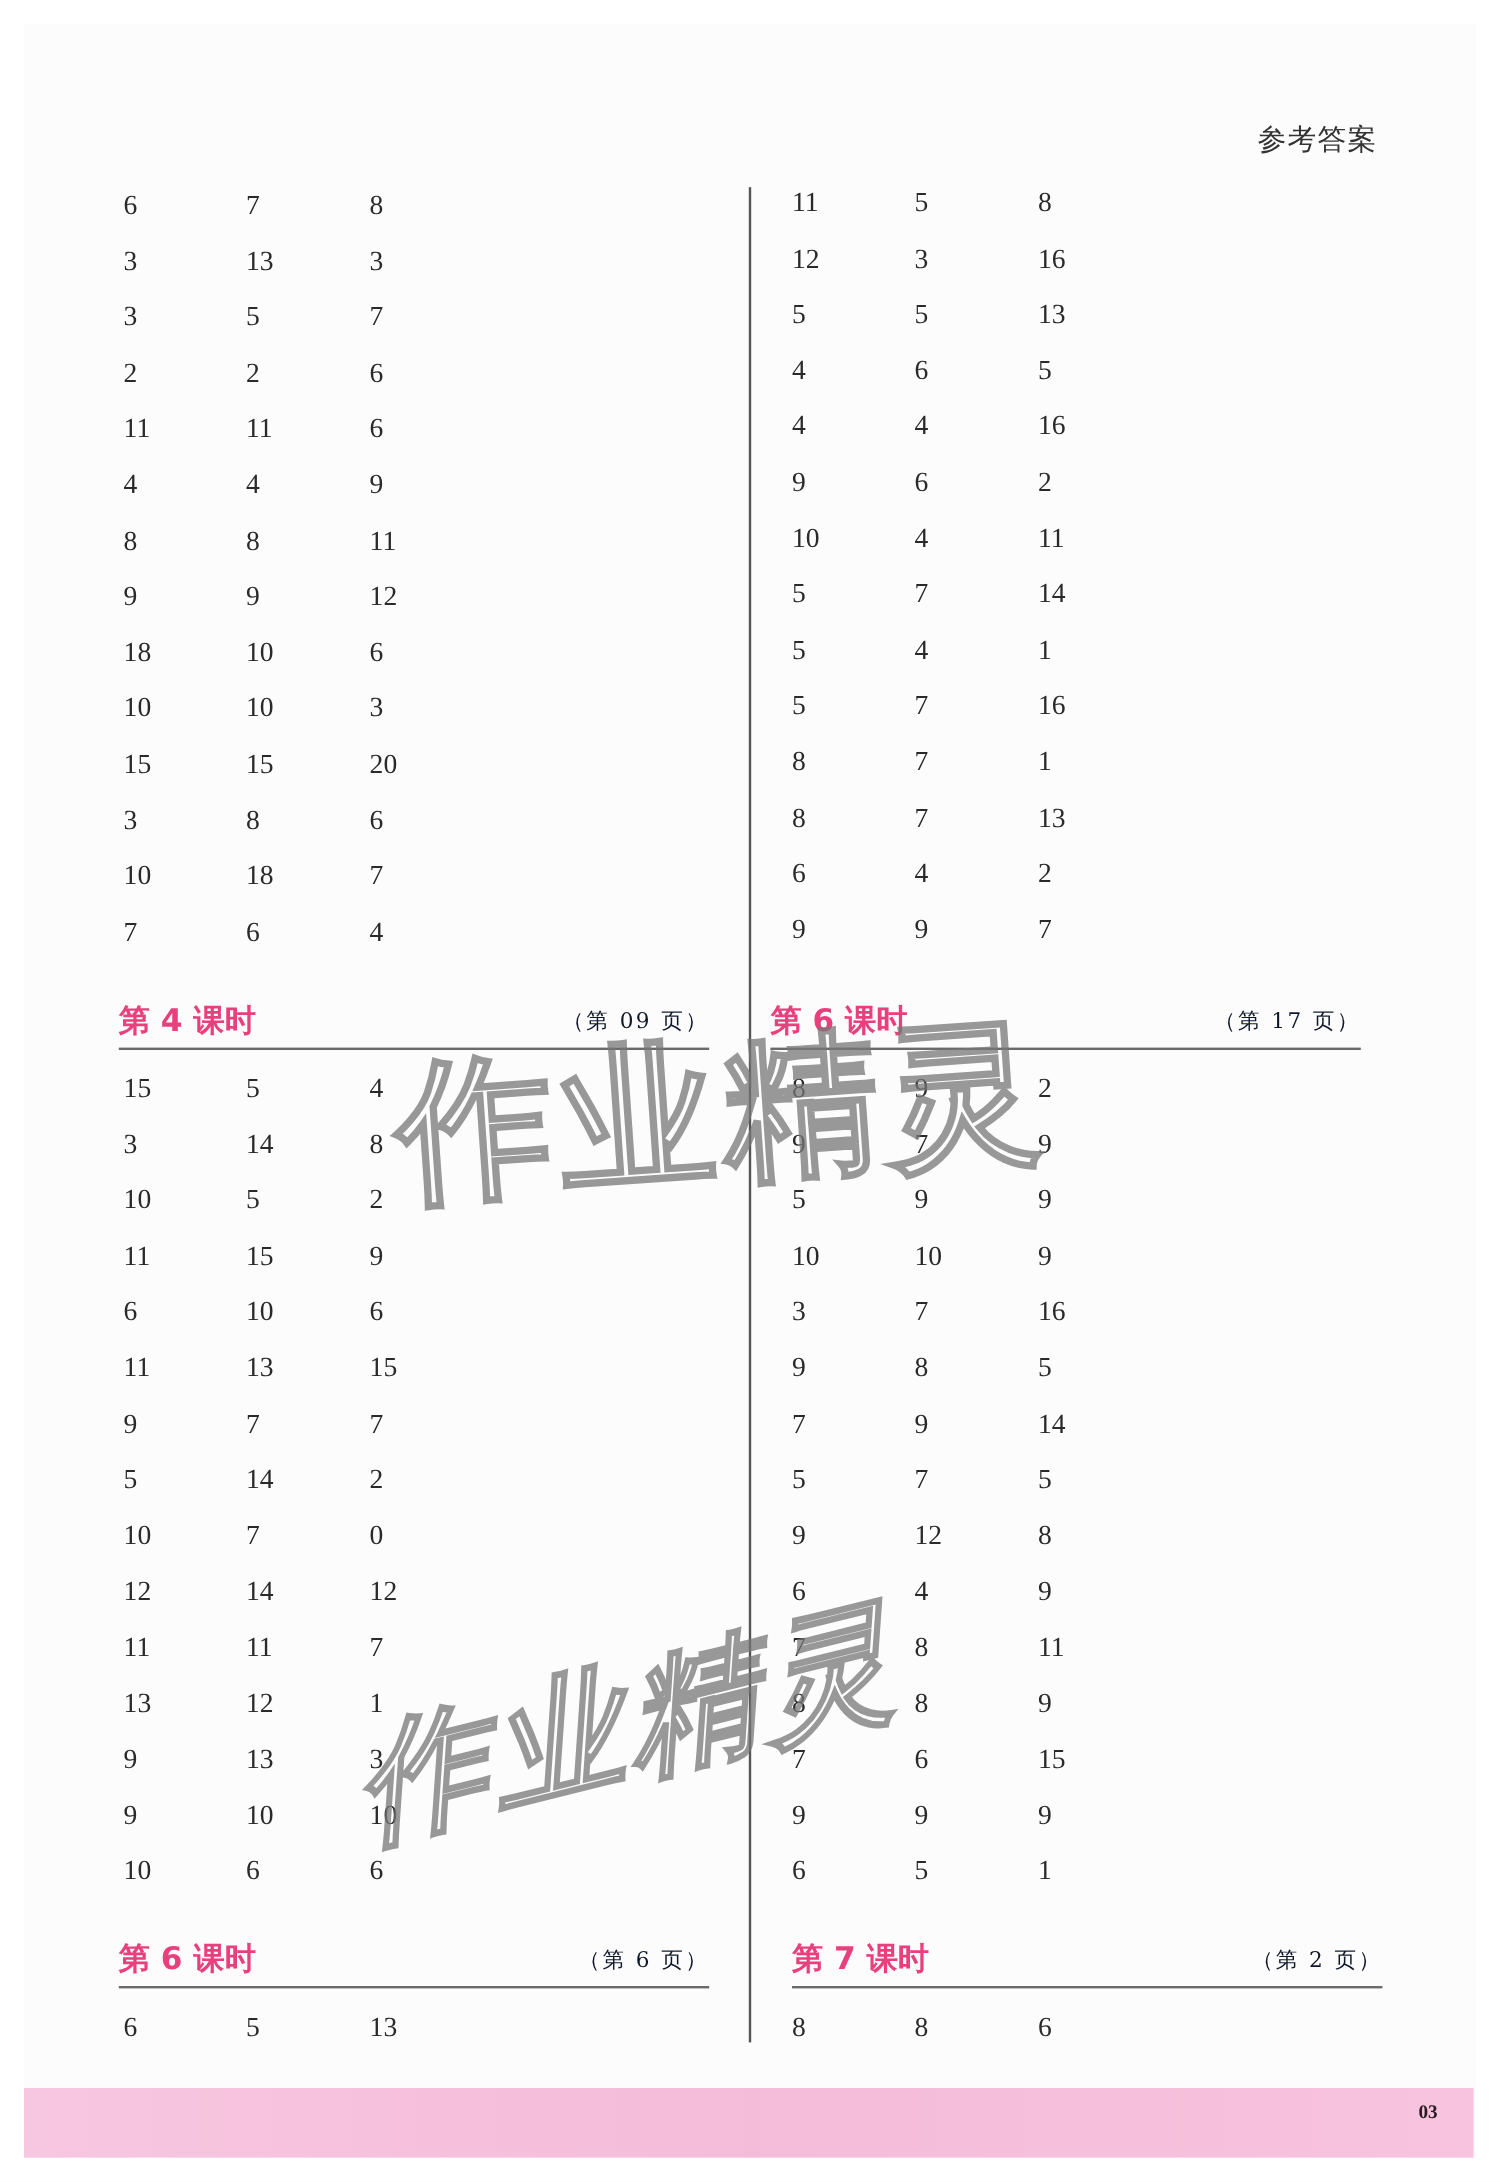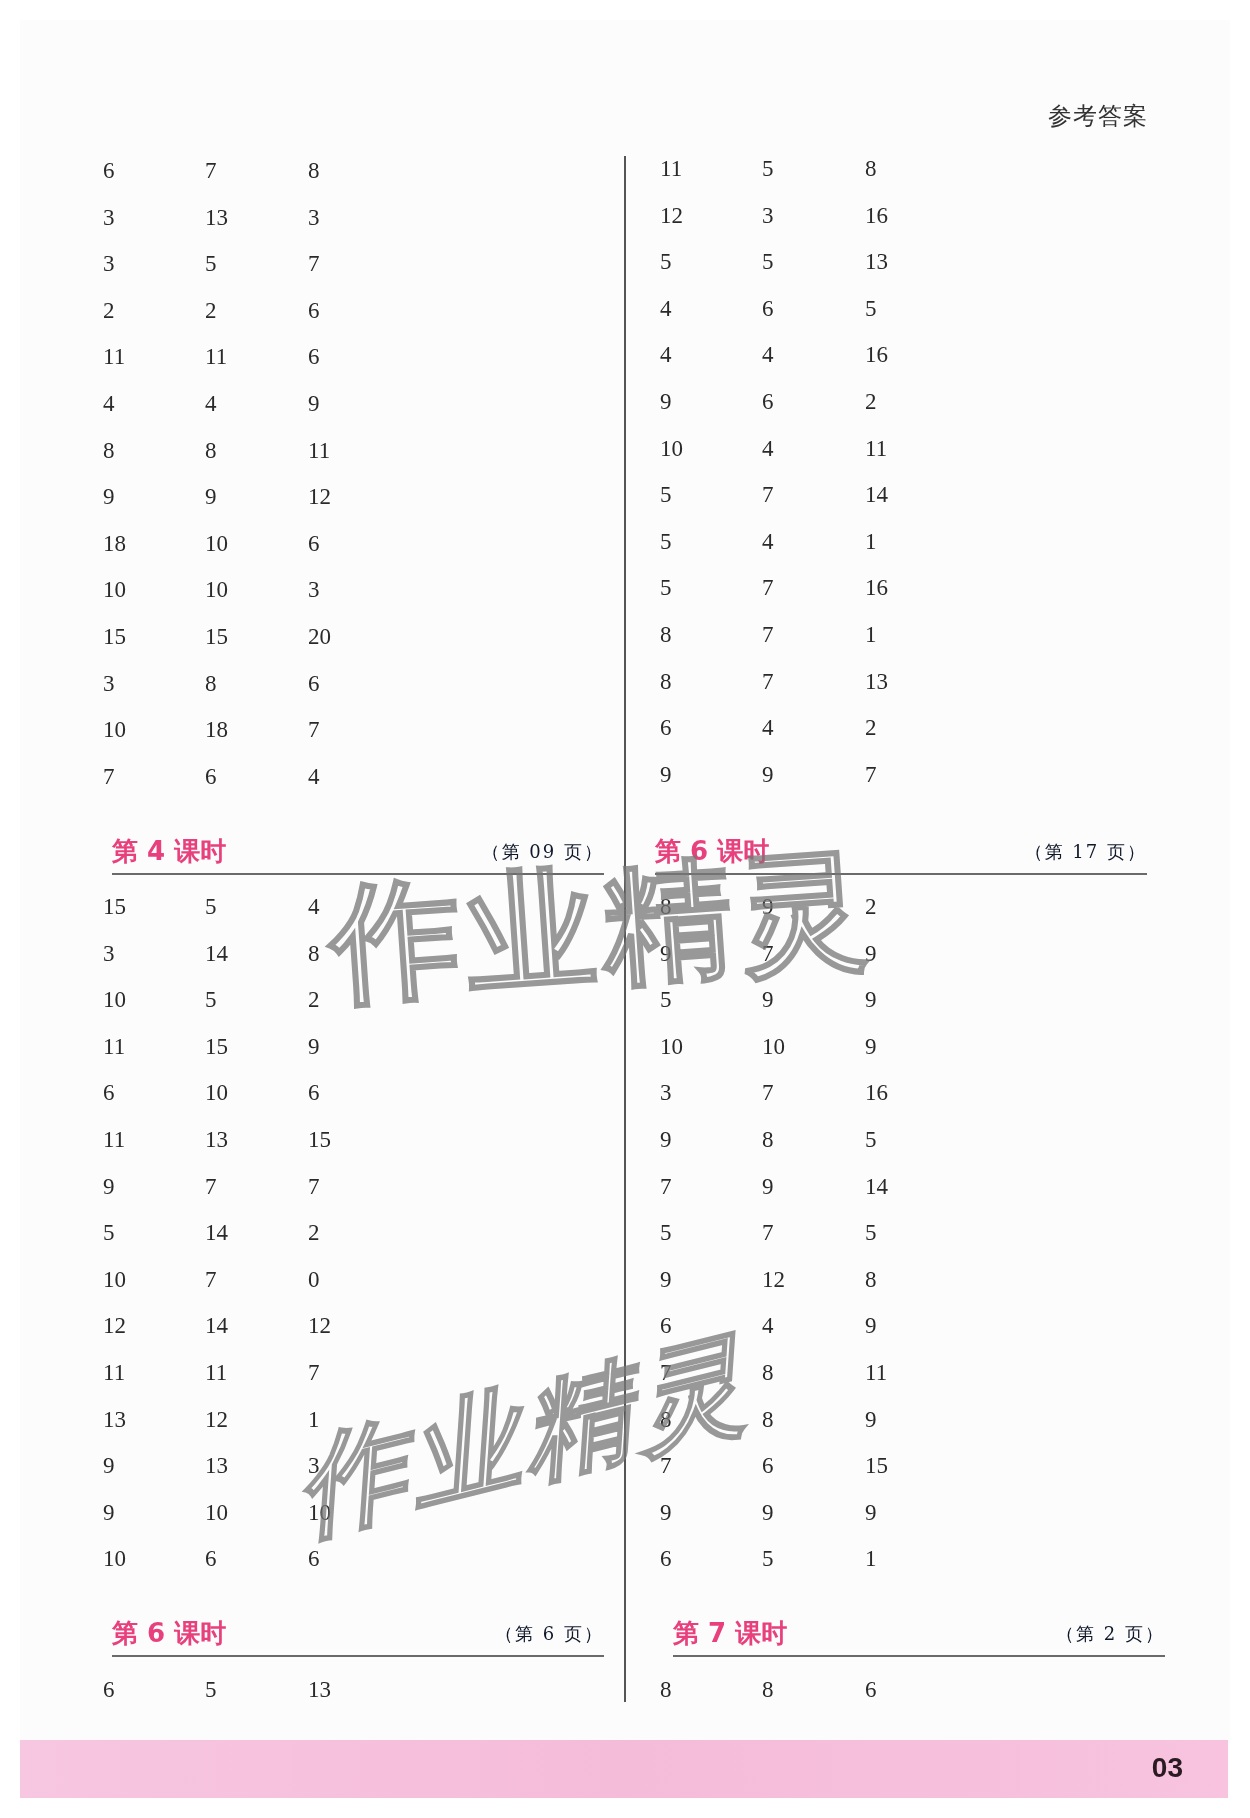--- a/index.html
+++ b/index.html
@@ -18,37 +18,37 @@
   .divider {
     position: absolute; left: 624px; top: 156px; width: 1.5px; height: 1546px; background: #555;
   }
   .block { position: absolute; }
   .row { position: absolute; height: 30px; width: 400px; }
   .cell {
     position: absolute; top: 0; font-size: 23px; line-height: 30px; color: #2a2a2a;
     font-family: "Liberation Serif", "DejaVu Serif", serif;
   }
   .c0 { left: 0px; } .c1 { left: 102px; } .c2 { left: 205px; }
-  .section-head { position: absolute; height: 40px; margin-left: 13px; }
+  .section-head { position: absolute; height: 40px; }
   .section-title {
     position: absolute; left: 0; top: 0; font-size: 26px; font-weight: bold; color: #e8407c;
     font-family: "DejaVu Sans", sans-serif; line-height: 36px;
   }
   .section-page {
     position: absolute; right: 0; top: 2px; font-size: 18px; color: #0f172a; line-height: 34px;
     font-family: "DejaVu Serif", serif; letter-spacing: 2px;
   }
   .section-rule { position: absolute; left: 0; right: 0; top: 40px; height: 2px; background: #6a6a6a; }
   .footer-bar {
     position: absolute; left: 20px; top: 1740px; width: 1208px; height: 58px;
     background: linear-gradient(90deg, #f7c6e0 0%, #f5bcd9 50%, #f7c3de 100%);
   }
   .page-number {
-    position: absolute; right: 45px; top: 12px; font-size: 28px; font-weight: bold; color: #2a1a22;
-    font-family: Liberation Sans, sans-serif;
+    position: absolute; right: 30px; top: 12px; font-size: 16px; font-weight: bold; color: #2a1a22;
+    font-family: Liberation Serif, serif;
   }
   .watermark {
     position: absolute; font-family: "DejaVu Sans", sans-serif; font-weight: bold;
     color: transparent; -webkit-text-stroke: 2px #777; opacity: 0.75; letter-spacing: 6px;
   }
 </style>
 </head>
 <body>
 
 <div class="page"></div>

